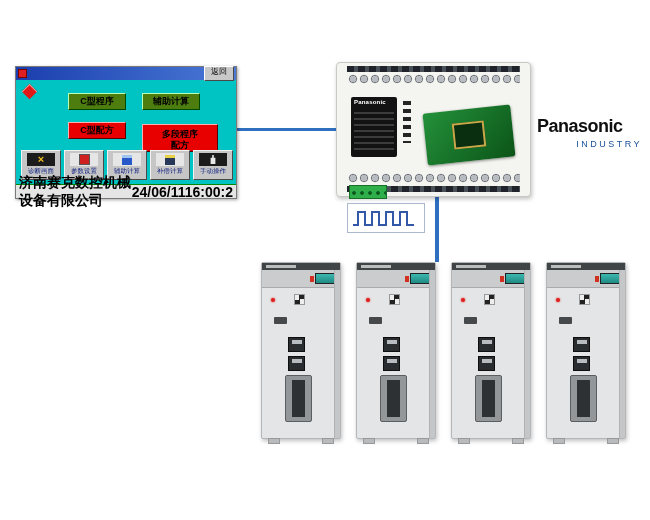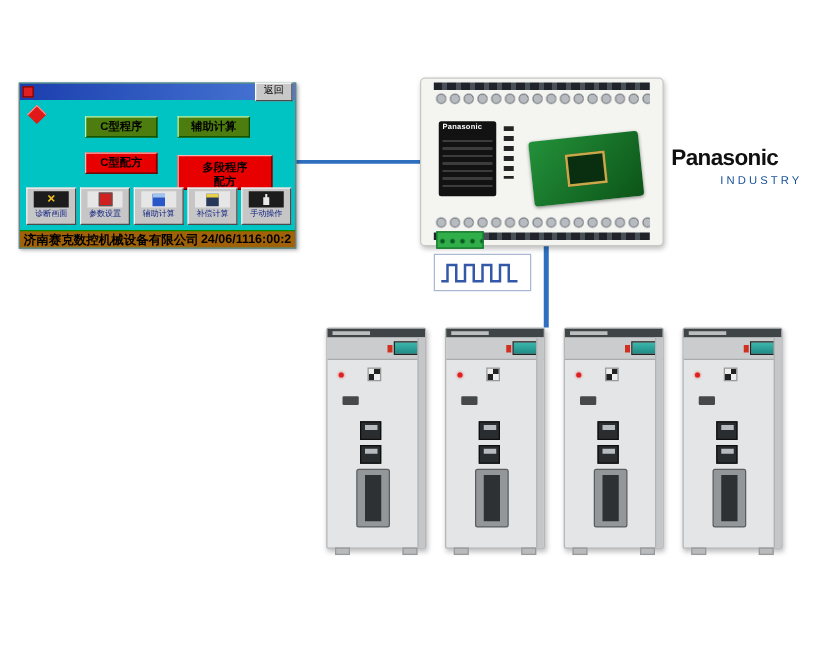--- a/index.html
+++ b/index.html
@@ -34,21 +34,21 @@
   .ticon.i2 { background:#e6e6e6; }
   .ticon.i2::before { content:""; width:9px; height:9px; background:#d02020; border:1px solid #555; }
   .ticon.i3 { background:#e6e6e6; }
   .ticon.i3::before { content:""; width:10px; height:10px; background:#2858c8; box-shadow:inset 0 3px 0 #a0c4f0; }
   .ticon.i4 { background:#e6e6e6; }
   .ticon.i4::before { content:""; width:10px; height:10px; background:#283858; box-shadow:inset 0 3px 0 #e8d048; }
   .ticon.i5 { background:#1c1c1c; }
   .ticon.i5::before { content:""; width:8px; height:9px; background:#e8e8e8; clip-path:polygon(20% 100%,20% 30%,40% 30%,40% 0,60% 0,60% 30%,80% 30%,80% 100%); }
   .tlabel { font-size:7px; color:#102080; white-space:nowrap; transform:scale(.92); }
 
-  .hmi-status { position:absolute; left:0; bottom:0; width:100%; height:14px; background:#a16207; border-top:1px solid #008800; display:flex; justify-content:space-between; align-items:center; padding:0 3px; font-size:10px; font-weight:bold; color:#000; }
+  .hmi-status { position:absolute; left:0; bottom:0; width:100%; height:14px; background:#e5e5e5; border-top:1px solid #008800; display:flex; justify-content:space-between; align-items:center; padding:0 3px; font-size:14px; font-weight:bold; color:#000; }
 
   
   .plc { position:absolute; left:336px; top:62px; width:195px; height:135px; background:#f4f4f1; border:1px solid #c9c9c4; border-radius:4px; box-shadow:1px 2px 4px rgba(0,0,0,.25); }
   .plc-band { position:absolute; left:10px; right:10px; height:6px; background:repeating-linear-gradient(90deg,#20242a 0 7px,#4a5058 7px 11px); }
   .plc-band.top { top:3px; } .plc-band.bottom { bottom:4px; }
   .plc-screws { position:absolute; left:10px; right:10px; height:13px;
     background-image:radial-gradient(circle at 6px 6px,#b8bcc0 3px,#6e747a 3.5px,transparent 4.6px);
     background-size:11px 13px; background-repeat:repeat-x; }
   .plc-screws.top { top:10px; } .plc-screws.bottom { bottom:11px; }
   .plc-label { position:absolute; left:14px; top:34px; width:46px; height:60px; background:#121212; color:#fff; padding:2px 3px; border-radius:2px; }

